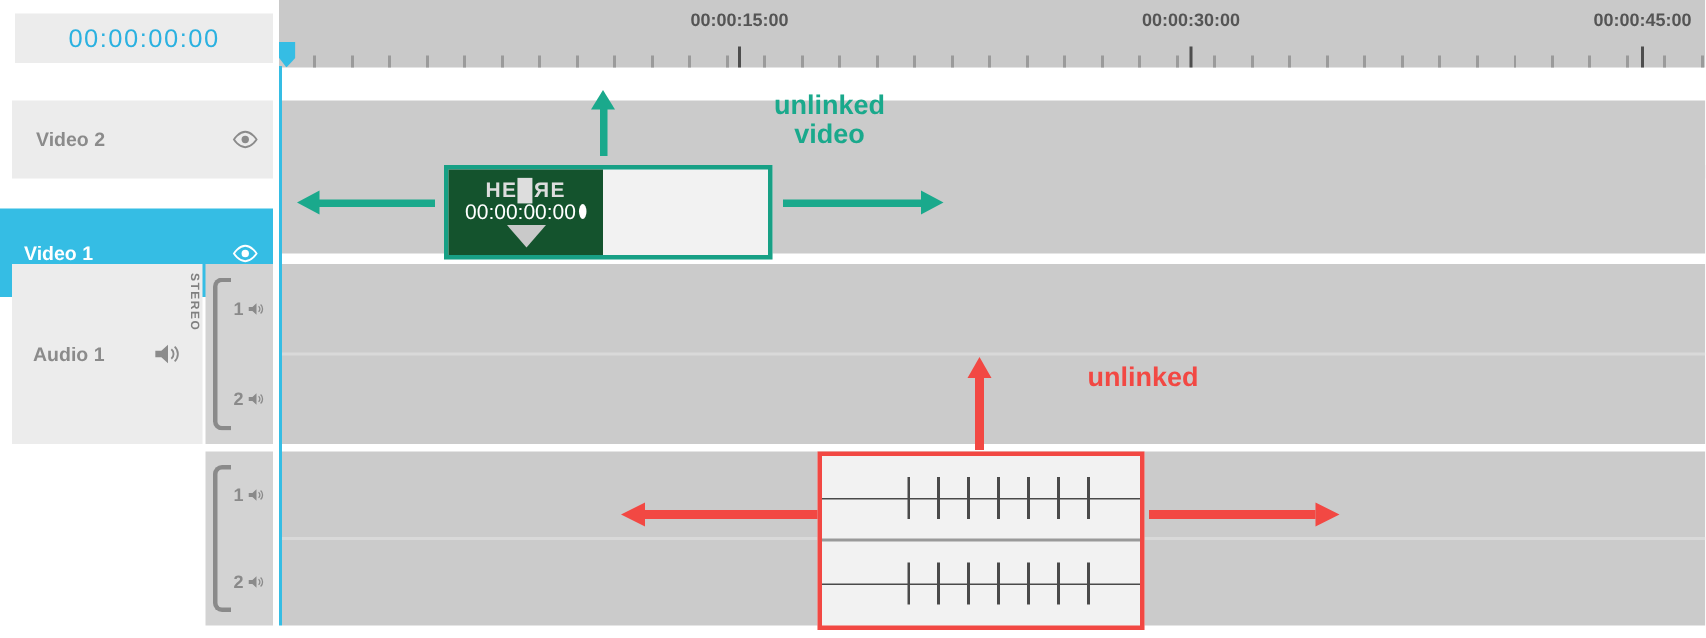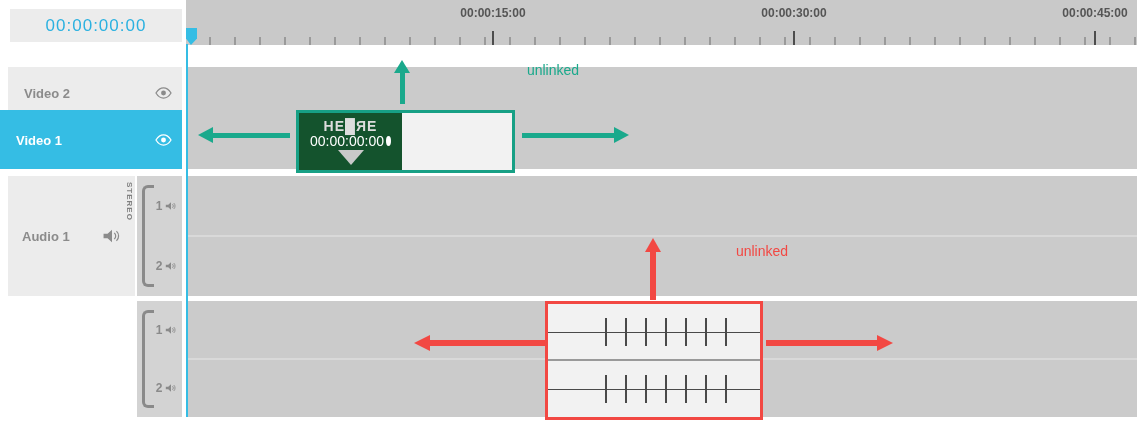--- a/index.html
+++ b/index.html
@@ -21,21 +21,21 @@
   .playhead-flag{position:absolute;left:186px;top:28px;width:11px;height:17px;background:#35bde4;z-index:6;
                  clip-path:polygon(0 0,100% 0,100% 62%,45% 100%,0 62%);}
   
   .row{position:absolute;left:0;width:1137px;}
   .row-video2{top:51px;height:52px;margin-top:16px;}
   .row-video1{top:110px;height:59px;}
   .row-audio1{top:176px;height:120px;}
   .row-audio2{top:301px;height:116px;}
   .vhead{position:absolute;top:0;height:100%;background:#ececec;}
   .vhead.inactive{left:8px;width:174px;color:#8b8b8b;}
-  .vhead.active{left:0;width:182px;background:#35bde4;color:#fff;}
+  .vhead.active{left:0;width:182px;background:#35bde4;color:#fff;margin-top:29px;}
   .vhead .tname{position:absolute;left:16px;top:50%;transform:translateY(-50%);
                 font-size:13px;font-weight:bold;}
   .vhead .eye{position:absolute;right:9px;top:50%;transform:translateY(-50%);width:19px;height:14px;}
   .lane{position:absolute;left:188px;top:0;width:949px;height:100%;background:#cbcbcb;}
   .lane .chsplit{position:absolute;left:0;width:100%;height:2px;background:#d9d9d9;}
   
   .ahead{position:absolute;left:8px;top:0;width:127px;height:100%;background:#ececec;color:#8b8b8b;}
   .ahead .tname{position:absolute;left:14px;top:50%;transform:translateY(-50%);
                 font-size:13px;font-weight:bold;}
   .ahead .spk{position:absolute;right:13px;top:50%;transform:translateY(-50%);width:20px;height:16px;}
@@ -88,21 +88,21 @@
   .a-left{left:414px;top:335px;width:131px;height:16px;}
   .a-left .shaft{left:14px;top:5px;width:117px;height:6px;}
   .a-left .tri{left:0;top:0;border-top:8px solid transparent;border-bottom:8px solid transparent;border-right:16px solid;}
   .a-right{left:766px;top:335px;width:127px;height:16px;}
   .a-right .shaft{left:0;top:5px;width:111px;height:6px;}
   .a-right .tri{right:0;top:0;border-top:8px solid transparent;border-bottom:8px solid transparent;border-left:16px solid;}
   .a-up{left:645px;top:238px;width:16px;height:62px;}
   .a-up .shaft{left:5px;top:13px;width:6px;height:49px;}
   .a-up .tri{left:0;top:0;border-left:8px solid transparent;border-right:8px solid transparent;border-bottom:14px solid;}
   
-  .anno{position:absolute;width:160px;text-align:center;font-size:14px;font-weight:normal;
+  .anno{position:absolute;width:160px;text-align:center;font-size:18px;font-weight:bold;
         line-height:19px;z-index:8;}
   .anno-video{left:473px;top:61px;}
   .anno-audio{left:682px;top:242px;}
   svg{display:block;}
 </style>
 </head>
 <body>
 
 <div class="stage">
 
@@ -246,20 +246,21 @@
   <div class="arrow teal v-right">
     <div class="shaft"></div>
       <div class="tri"></div>
   </div>
   <div class="arrow teal v-up">
     <div class="shaft"></div>
       <div class="tri"></div>
   </div>
   <div class="anno anno-video teal">
     <div>unlinked</div>
+    <div>video</div>
   </div>
 
   <div class="arrow red a-left">
     <div class="shaft"></div>
       <div class="tri"></div>
   </div>
   <div class="arrow red a-right">
     <div class="shaft"></div>
       <div class="tri"></div>
   </div>

